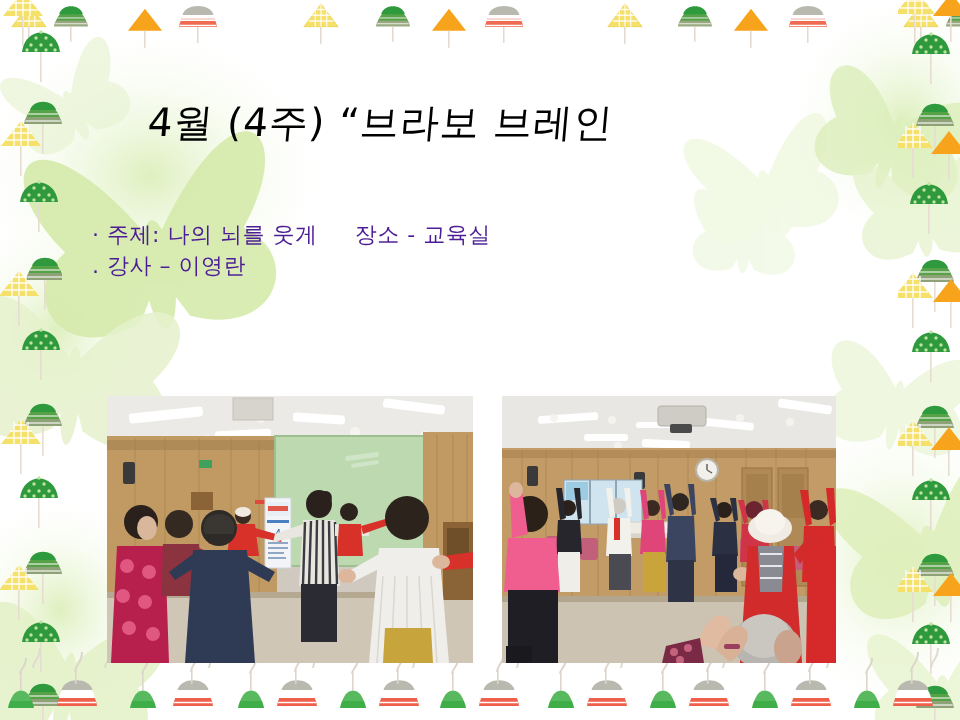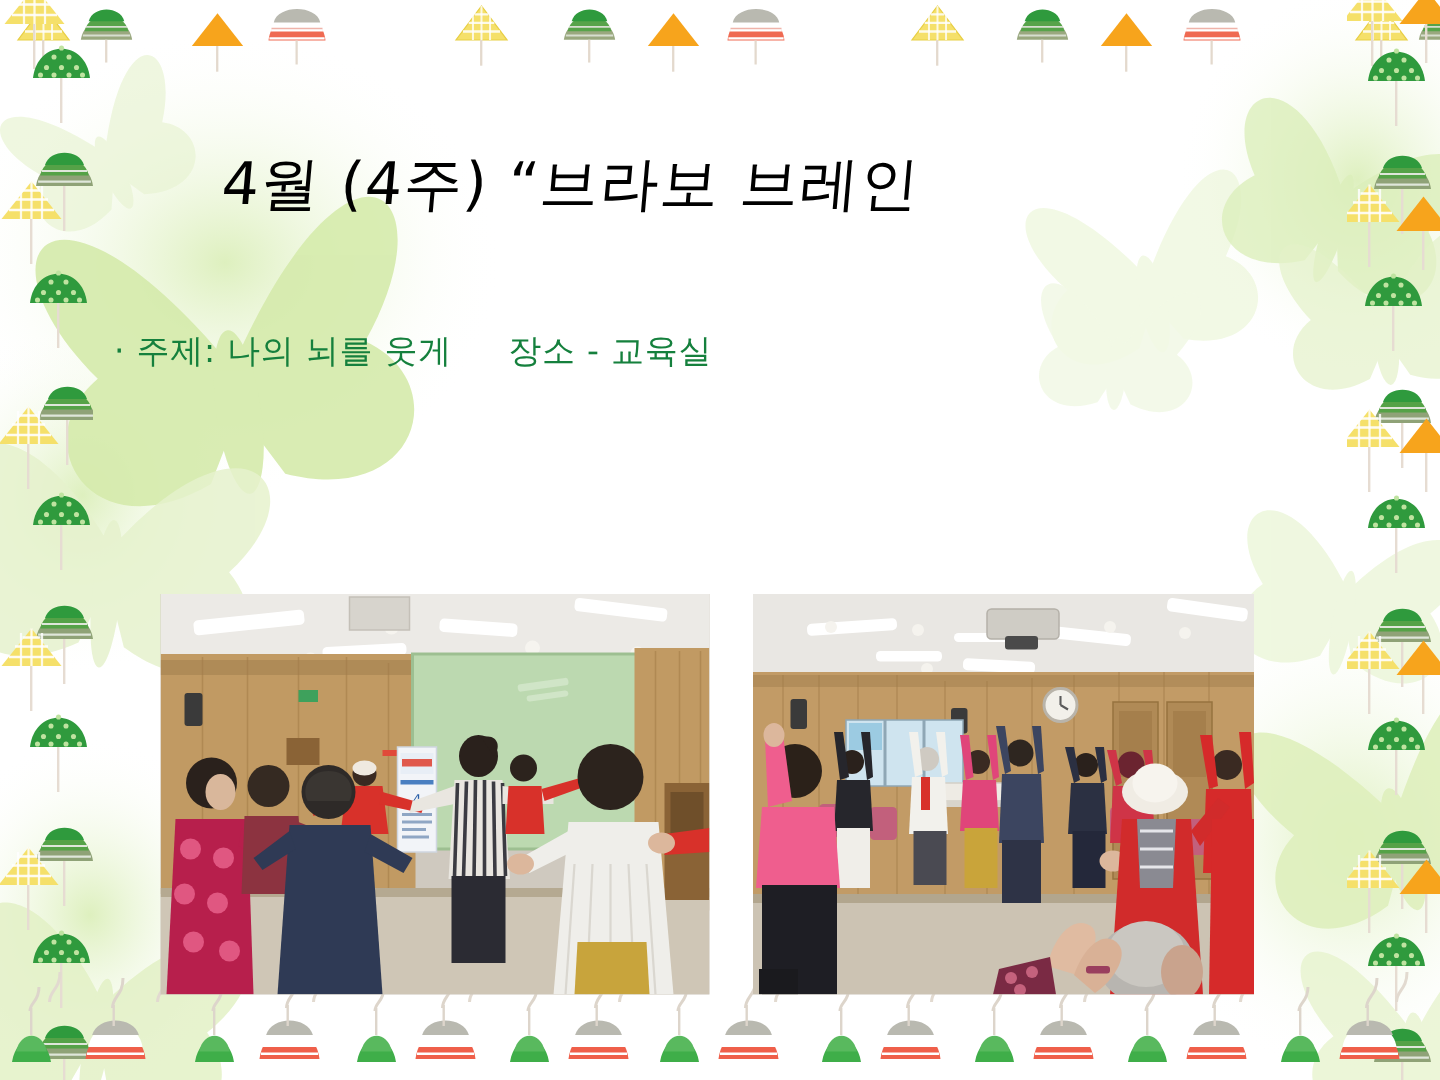--- a/index.html
+++ b/index.html
@@ -72,22 +72,23 @@
   #bullets {
     position: absolute;
     left: 76px;
     top: 219px;
     color: #000000;
   }
   .bullet-line {
     font-size: 22px;
     line-height: 31px;
     white-space: pre;
-    color: #15803d;
+    color: #4c1d95;
     letter-spacing: 0.5px;
+    margin-left: 16px;
   }
 
   
   .photo {
     position: absolute;
     z-index: 6;
     overflow: hidden;
     background: #cfc9bf;
   }
   #photo-left {
@@ -557,20 +558,21 @@
         </g>
     </svg>
   </div>
 
   <div class="content">
 
     <div id="title">4월 (4주)  “브라보 브레인</div>
 
     <div id="bullets">
       <div class="bullet-line">· 주제: 나의 뇌를 웃게     장소 - 교육실</div>
+      <div class="bullet-line">. 강사 – 이영란</div>
     </div>
   </div>
 
   <div class="photo" id="photo-left">
     <svg viewBox="0 0 366 267" preserveAspectRatio="none">
 
       <rect x="0" y="0" width="366" height="62" fill="#eceae6"></rect>
 
       <g fill="#ffffff">
         <rect x="22" y="14" width="74" height="10" rx="3" transform="rotate(-6 59 19)"></rect>

